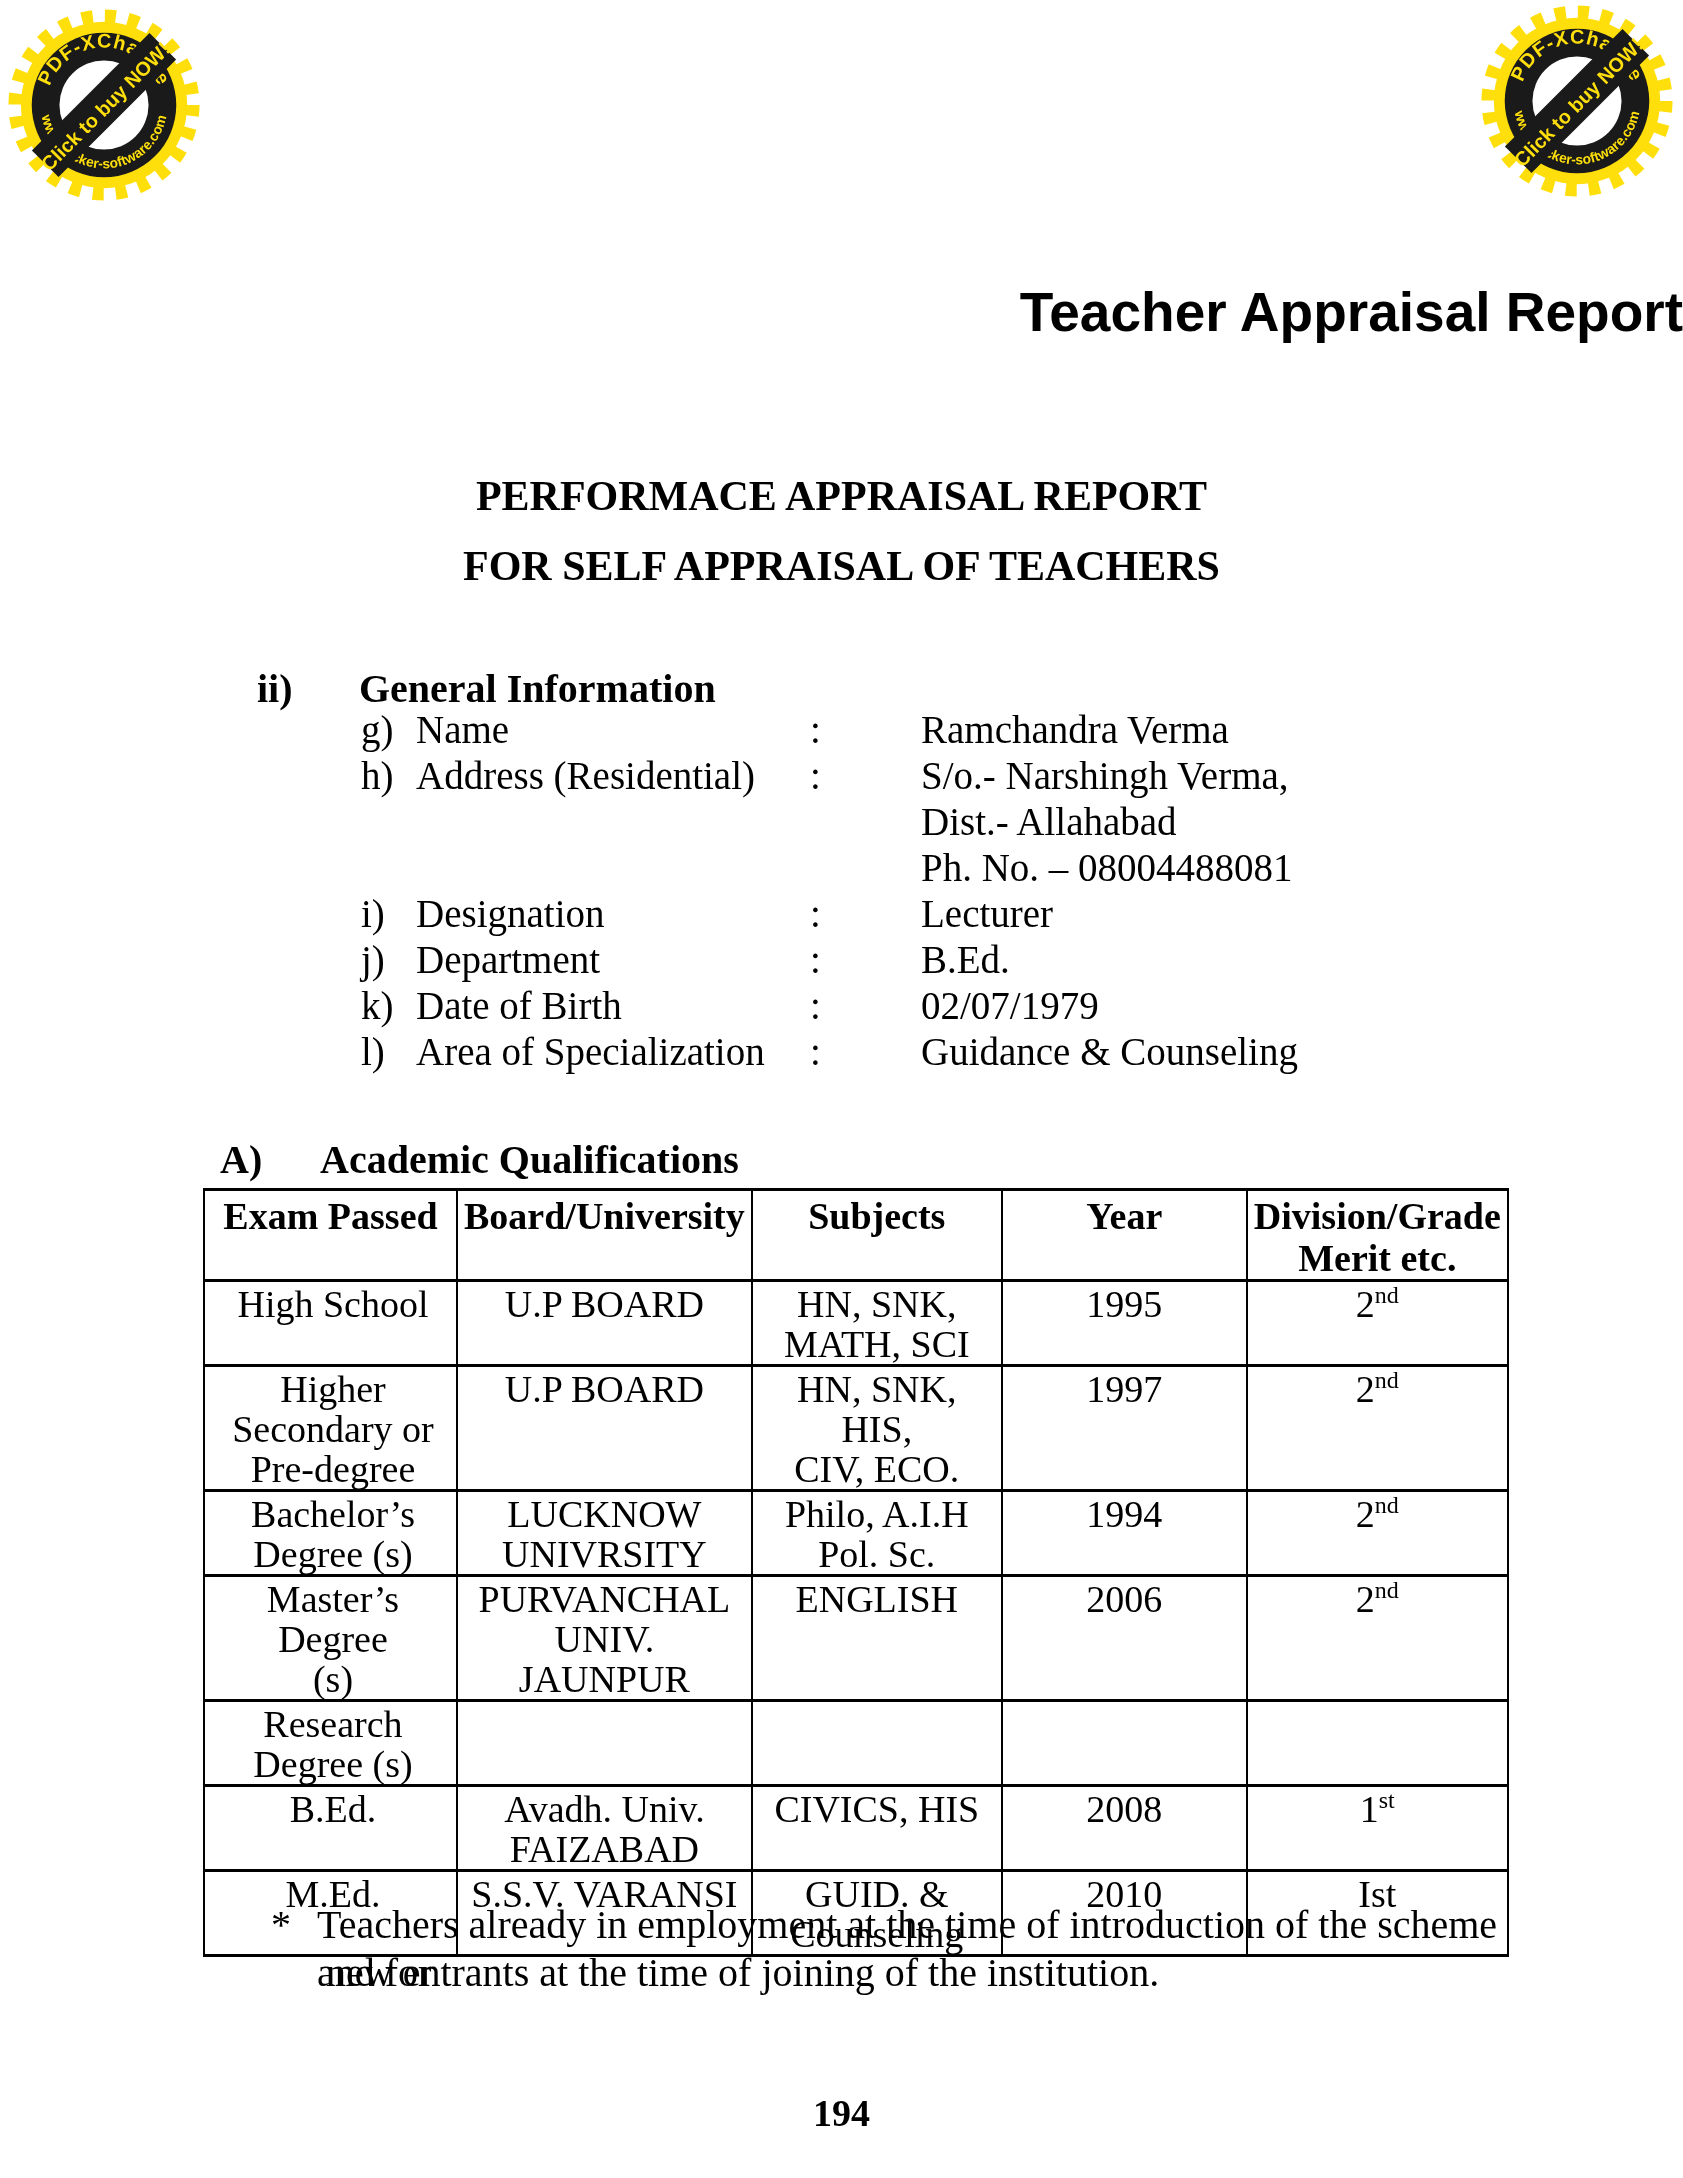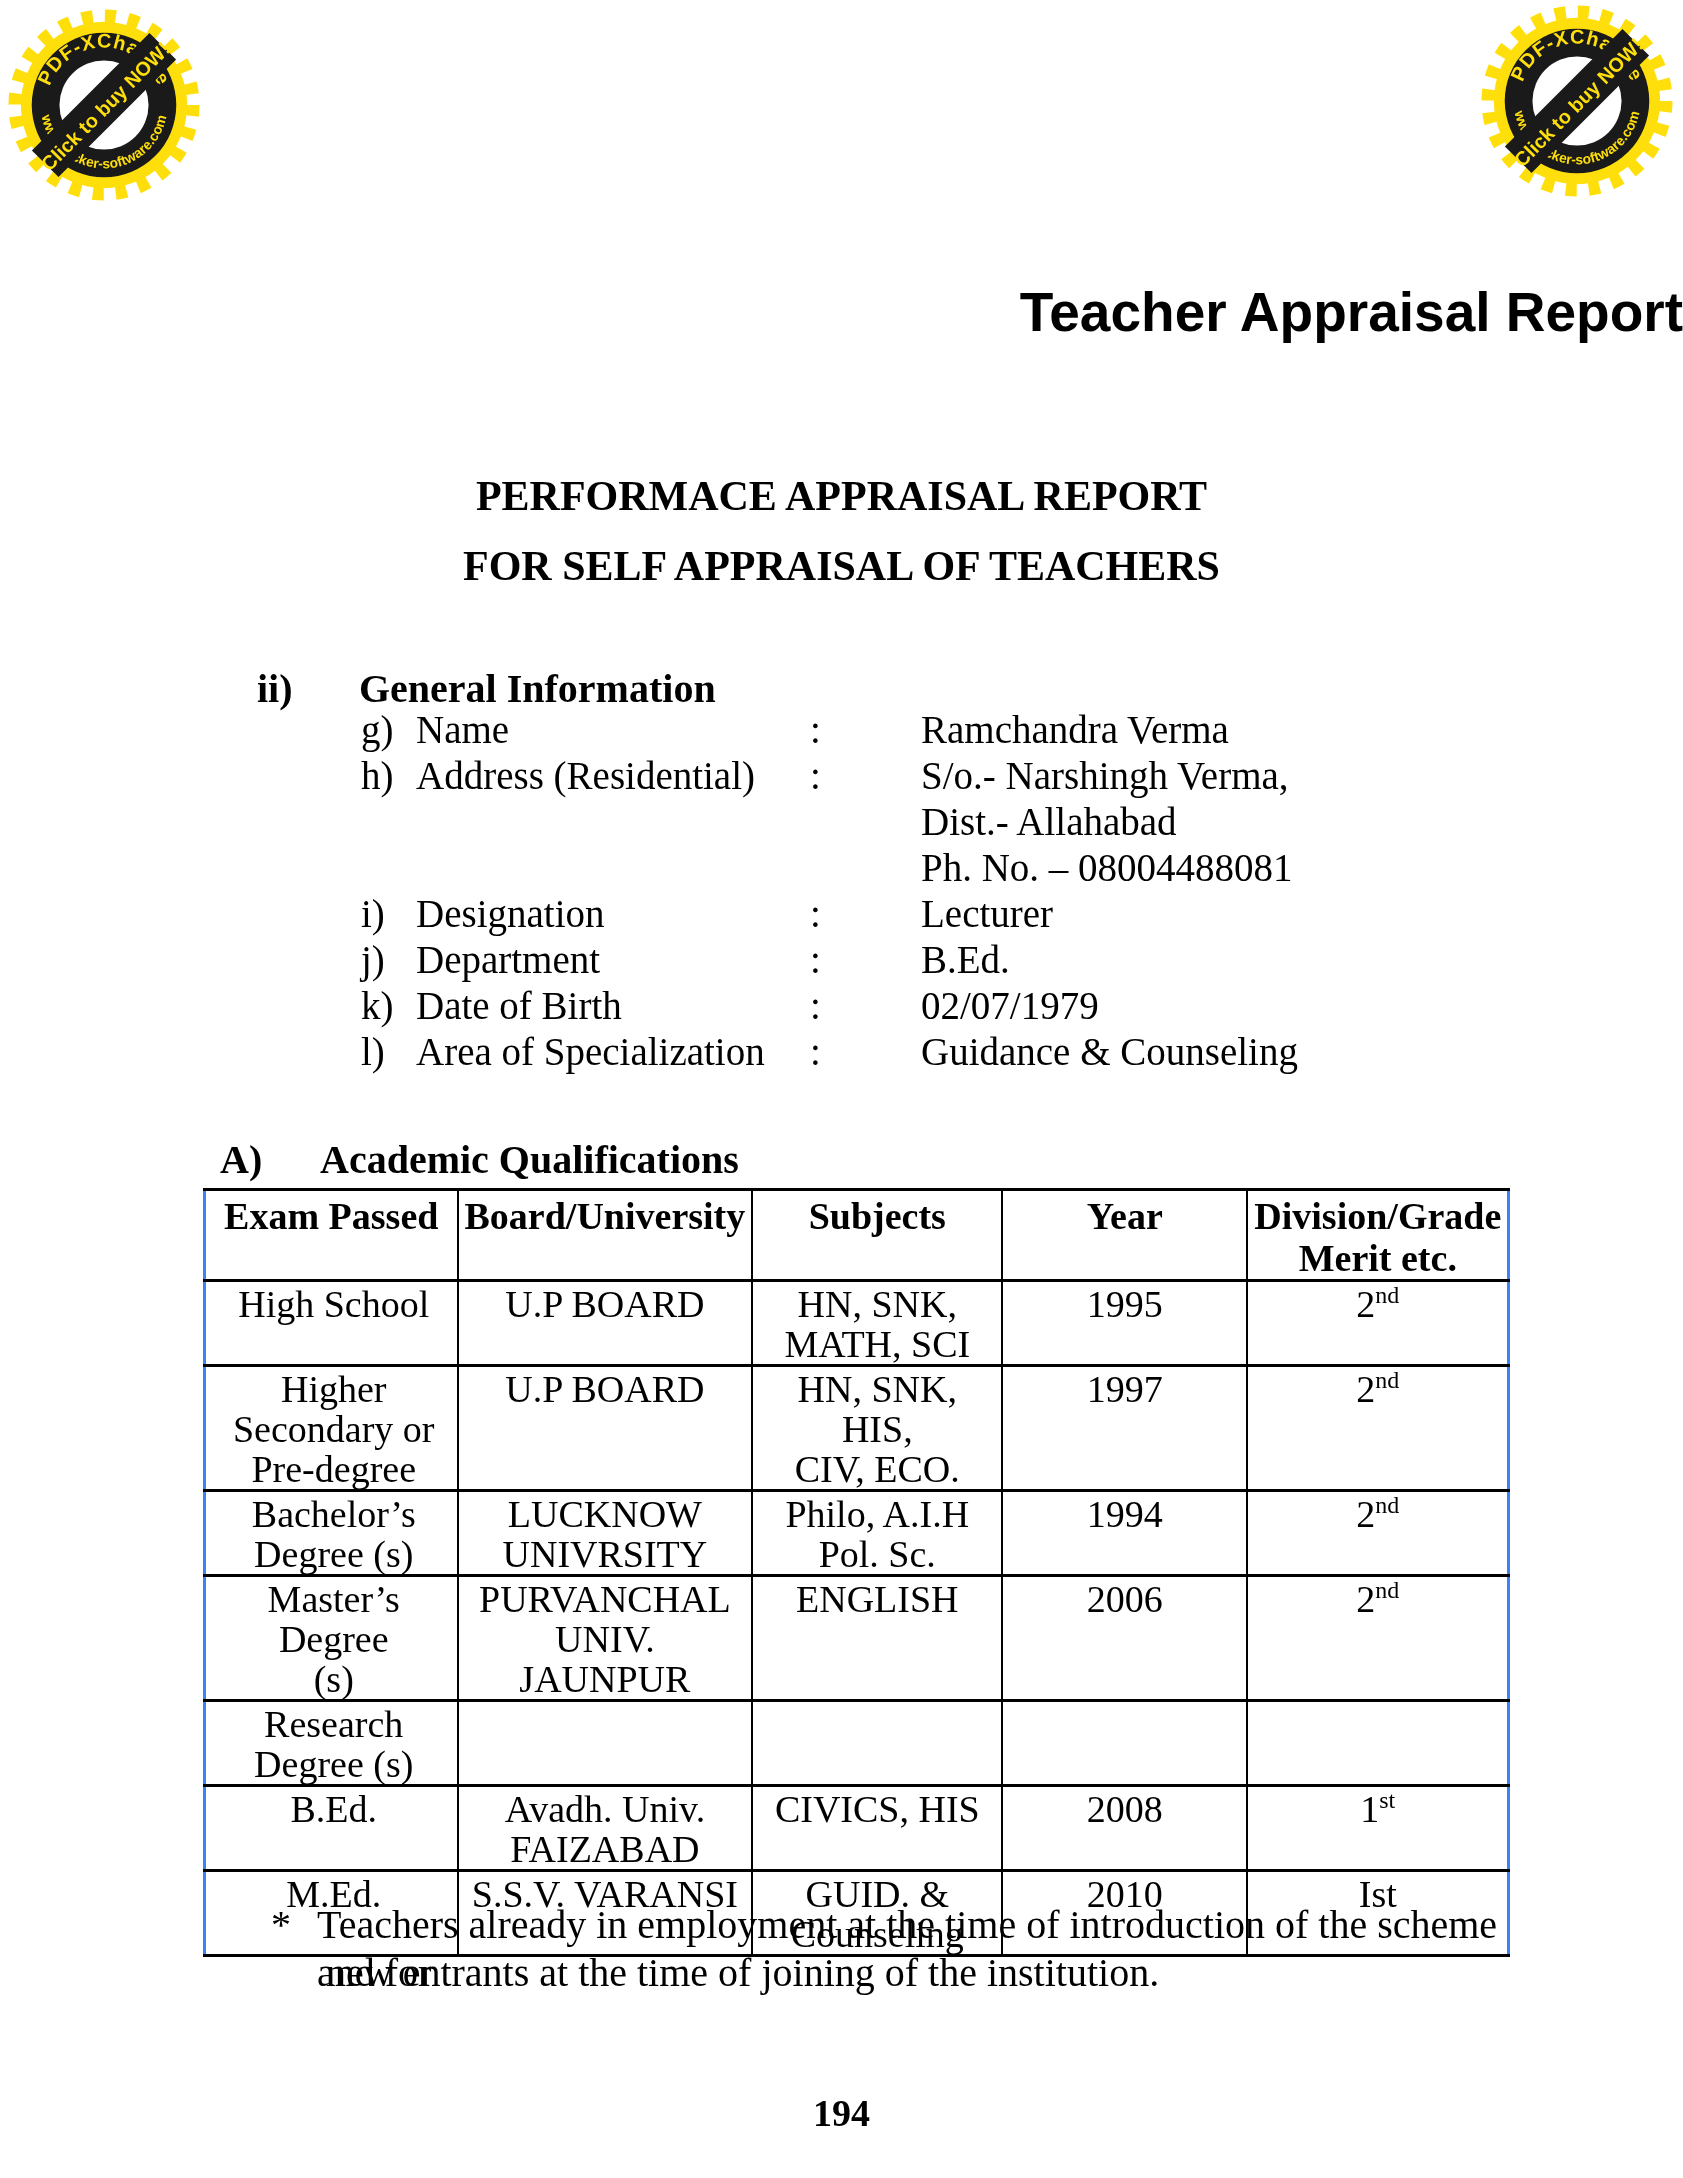--- a/index.html
+++ b/index.html
@@ -38,21 +38,21 @@
   .gi-line { position:relative; height:46px; line-height:46px; }
   .gi-letter { position:absolute; left:361px; }
   .gi-label  { position:absolute; left:416px; }
   .gi-colon  { position:absolute; left:810px; }
   .gi-value  { position:absolute; left:911px; white-space:nowrap;margin-left:10px; }
 
   
   #qual-table {
     position:absolute; left:203px; top:1188px;
     border-collapse:collapse; table-layout:fixed;
-    border:3px solid #3b82f6;
+    border:1px solid #3b82f6;
     font-size:38px;
   }
   #qual-table th, #qual-table td {
     border-left:2px solid #000; border-right:2px solid #000;
     border-top:3px solid #000; border-bottom:3px solid #000;
     vertical-align:top; padding:2px 6px 0 6px; overflow:hidden;
   }
   #qual-table th { font-weight:bold; text-align:center; line-height:42px; padding-top:4px; }
   #qual-table td { line-height:40px; text-align:center; }
   #qual-table td.c-exam { text-align:center; padding-left:11px; }

